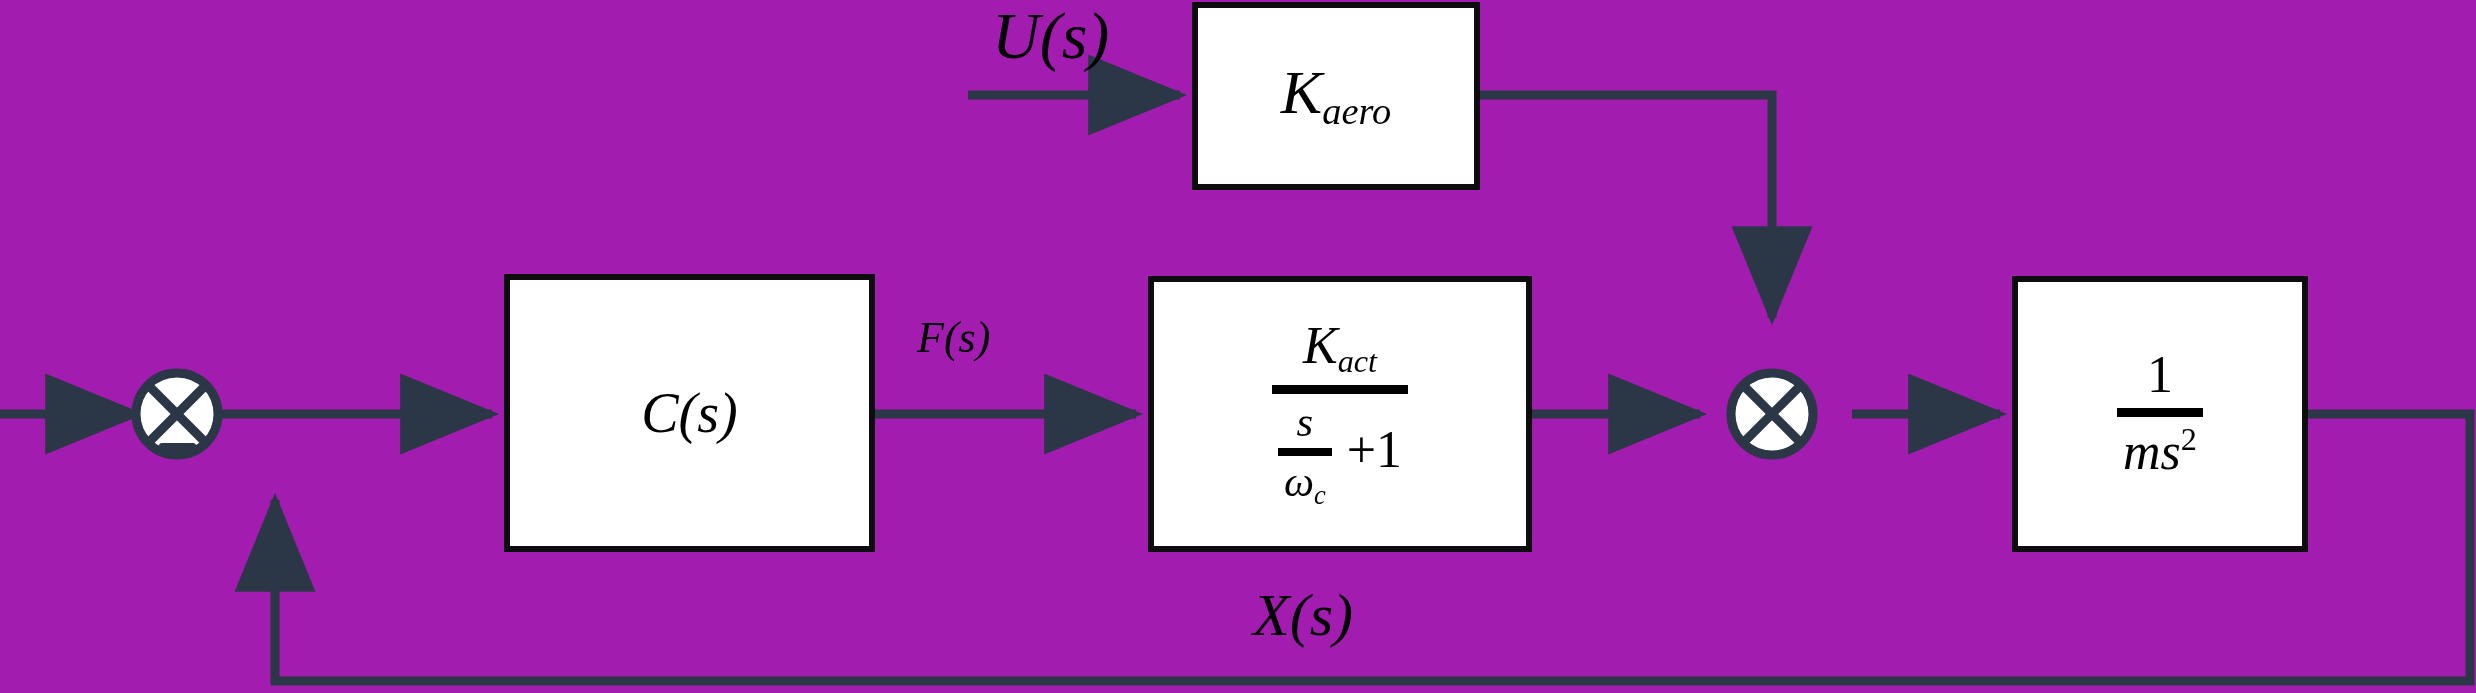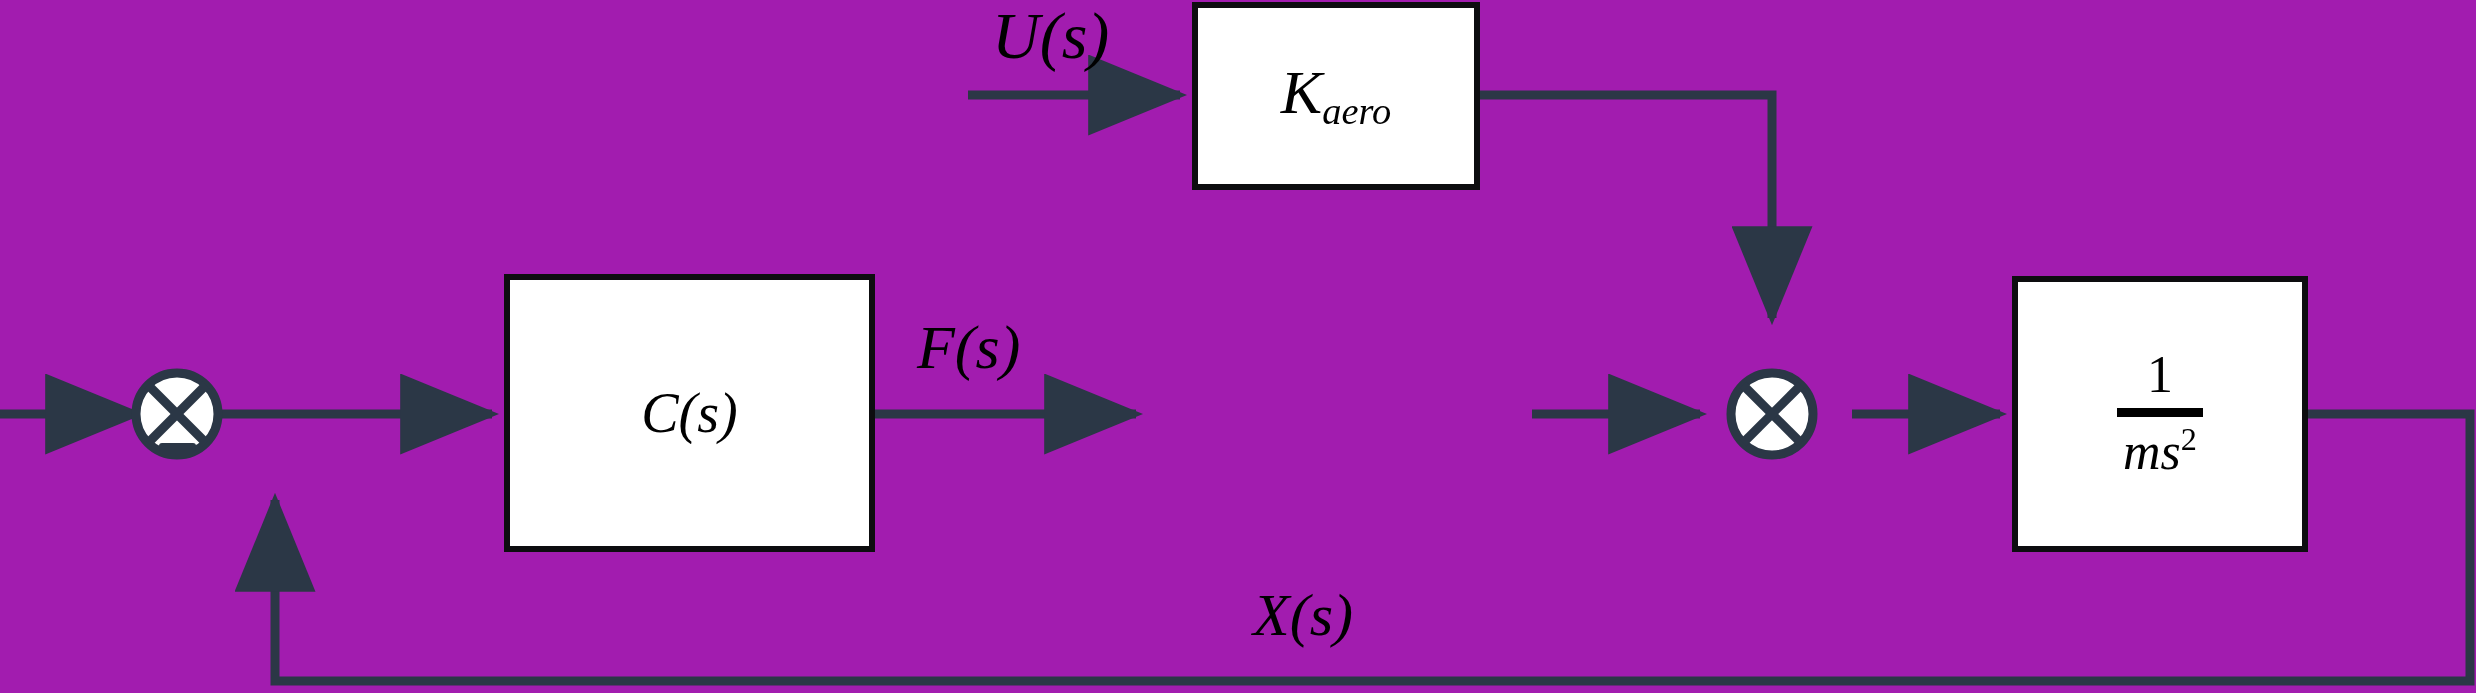--- a/index.html
+++ b/index.html
@@ -127,30 +127,46 @@
   <div class="blk" style="left:1192px; top:2px; width:288px; height:188px;">
     <span class="math" style="font-size:62px;">
       <span>K</span><span class="sub">aero</span>
     </span>
   </div>
 
   <div class="blk" style="left:504px; top:274px; width:371px; height:278px;">
     <span class="math" style="font-size:56px;">C(s)</span>
   </div>
 
+  <div class="blk" style="left:1148px; top:276px; width:384px; height:276px;">
+    <span class="math" style="font-size:52px;">
+      <span class="frac">
+        <span class="num"><span>K</span><span class="sub">act</span></span>
+        <span class="bar bar-main"></span>
+        <span class="den mrow">
+          <span class="frac" style="font-size:0.82em;">
+            <span class="num">s</span>
+            <span class="bar bar-sub"></span>
+            <span class="den"><span>ω</span><span class="sub">c</span></span>
+          </span>
+          <span class="upr" style="margin-left:2px;">+1</span>
+        </span>
+      </span>
+    </span>
+  </div>
 
   <div class="blk" style="left:2012px; top:276px; width:296px; height:276px;">
     <span class="math" style="font-size:52px;">
       <span class="frac">
         <span class="num upr">1</span>
         <span class="bar bar-main"></span>
         <span class="den"><span>m</span><span>s</span><span class="sup upr">2</span></span>
       </span>
     </span>
   </div>
 
   <div class="lbl" style="left:992px; top:-2px; font-size:66px;">U(s)</div>
 
-  <div class="lbl" style="left:917px; top:312px; font-size:62px;">F(s)</div>
+  <div class="lbl" style="left:917px; top:312px; font-size:44px;">F(s)</div>
 
   <div class="lbl" style="left:1253px; top:581px; font-size:60px;">X(s)</div>
 
 </div>
 
 </body></html>

